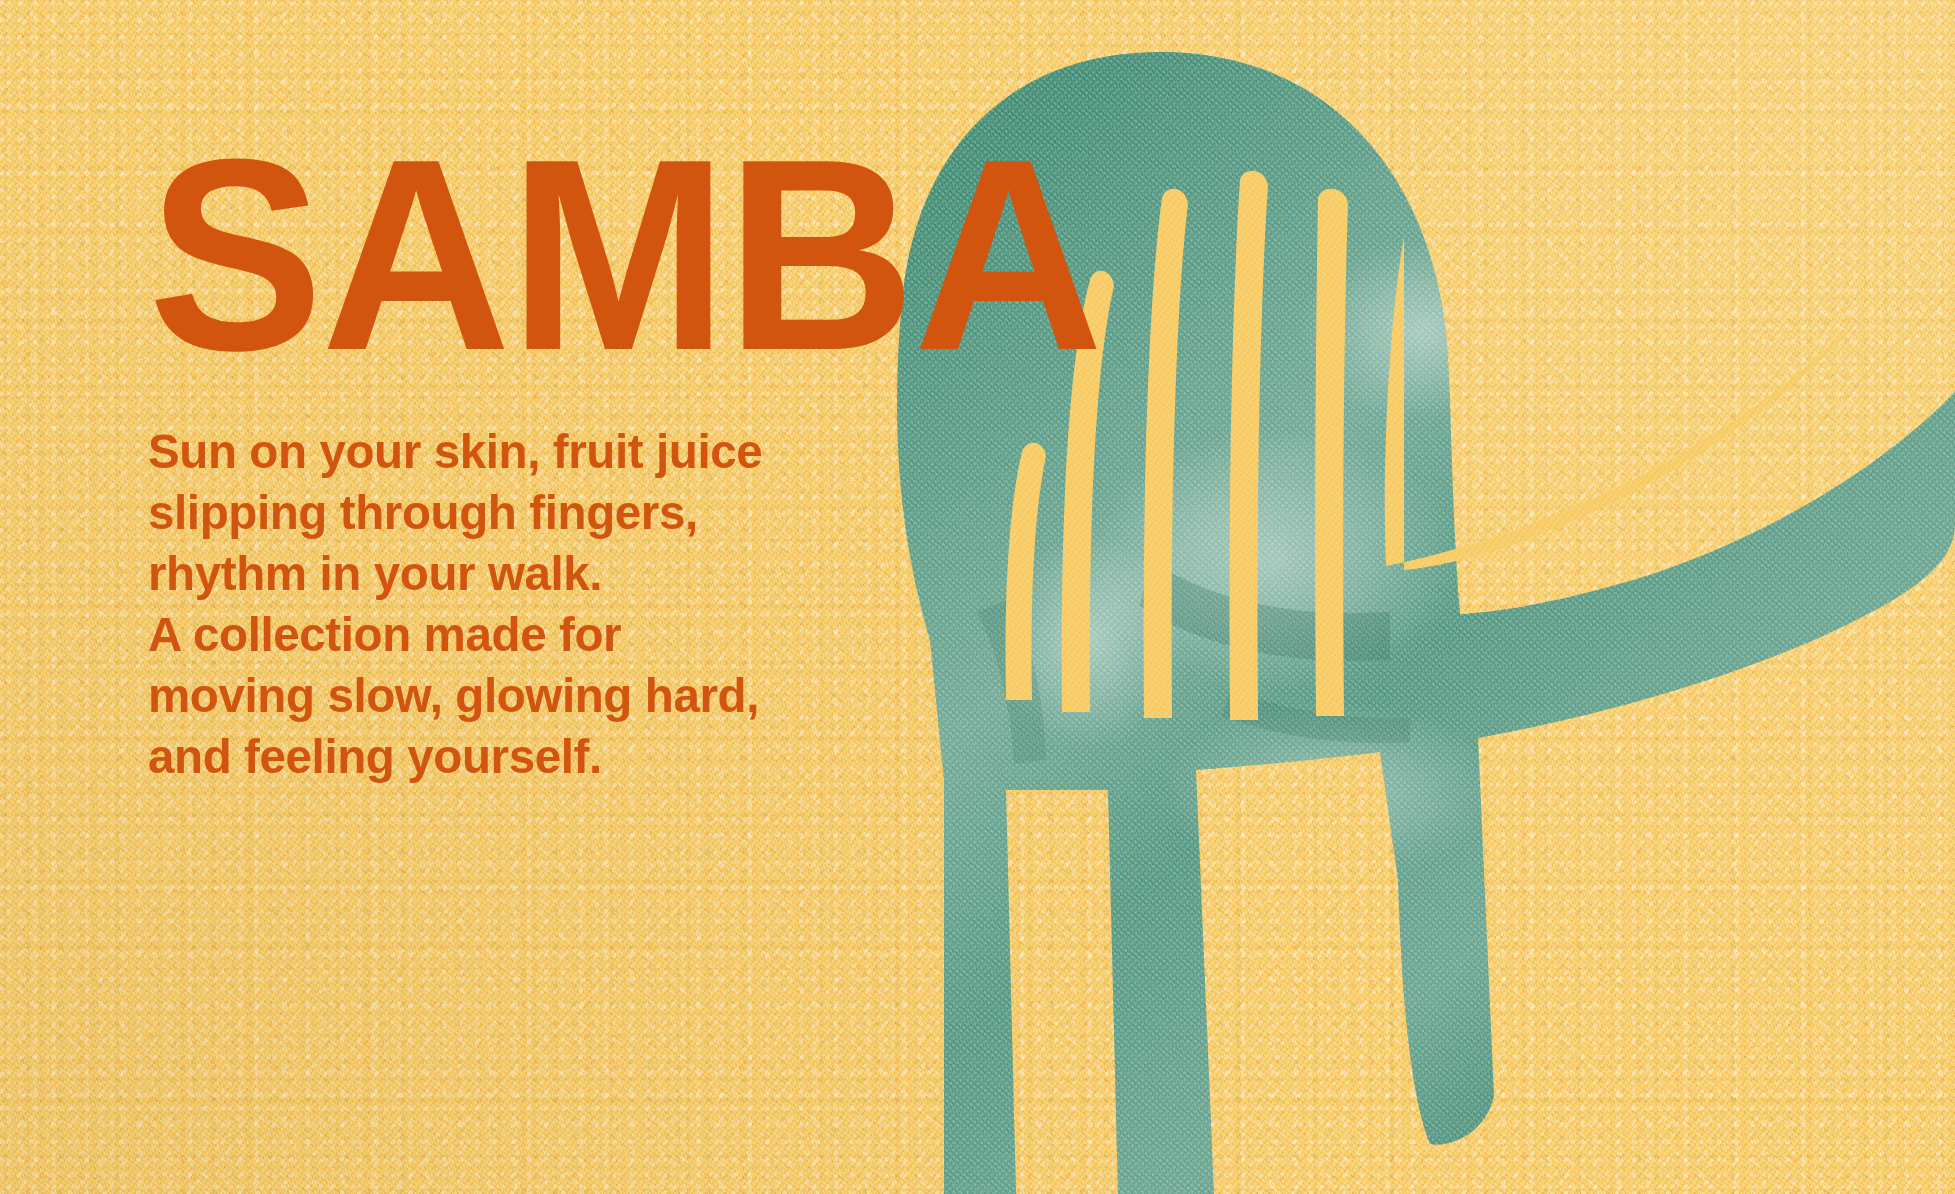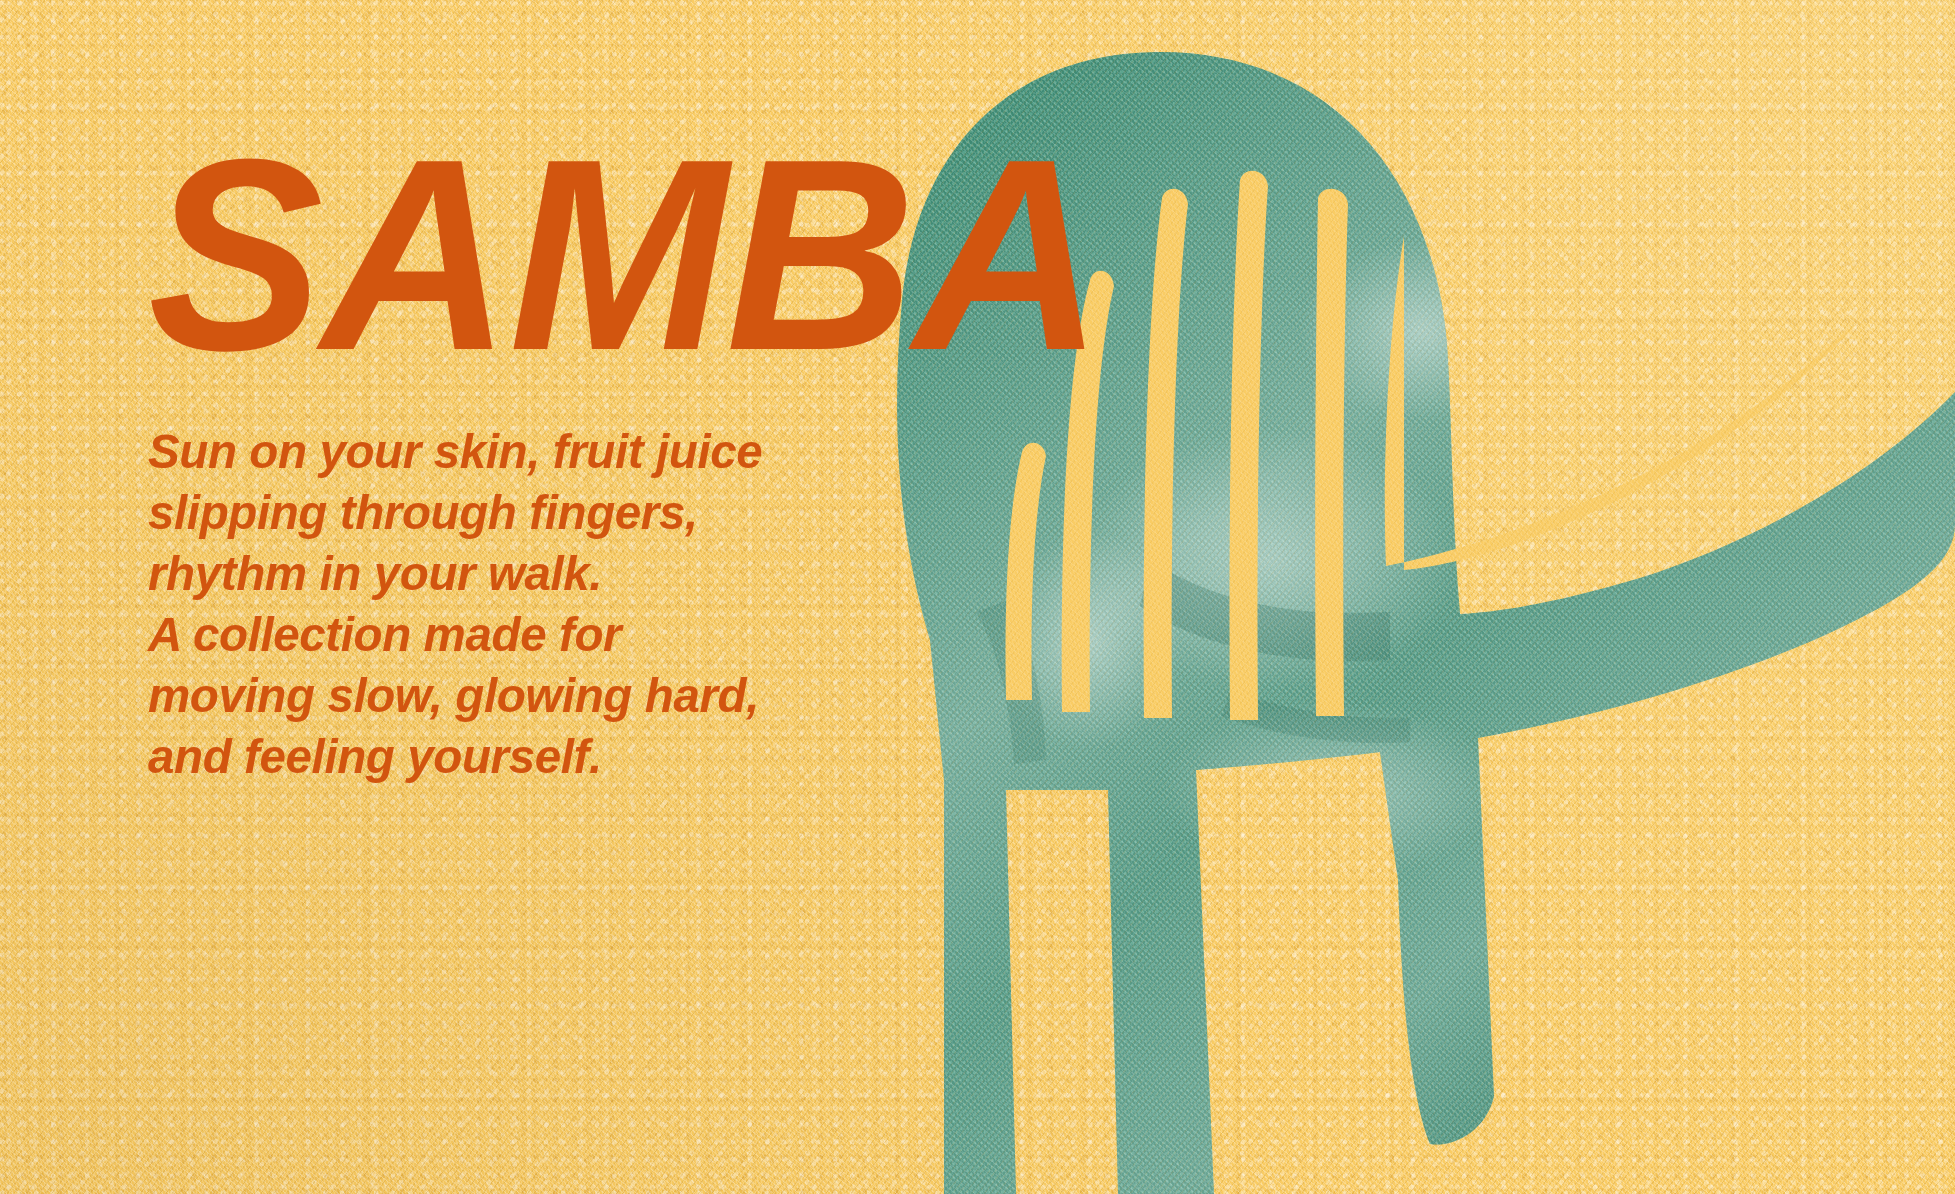--- a/index.html
+++ b/index.html
@@ -49,21 +49,20 @@
       radial-gradient(circle at 5% 95%, rgba(160,110,20,.10), transparent 55%),
       radial-gradient(circle at 95% 5%, rgba(255,240,190,.18), transparent 50%);
   }
 
   
   #text-col {
     position:absolute;
     left:148px; top:140px;
     width:700px;
     z-index:5;
-    font-style:italic;
   }
   #headline {
     font-family:"Liberation Sans", sans-serif;
     font-weight:700;
     font-size:248px;
     line-height:.84;
     letter-spacing:-2px;
     color:#D2550F;
     transform:scaleX(1.06) scaleY(1.10);
     transform-origin:left top;

